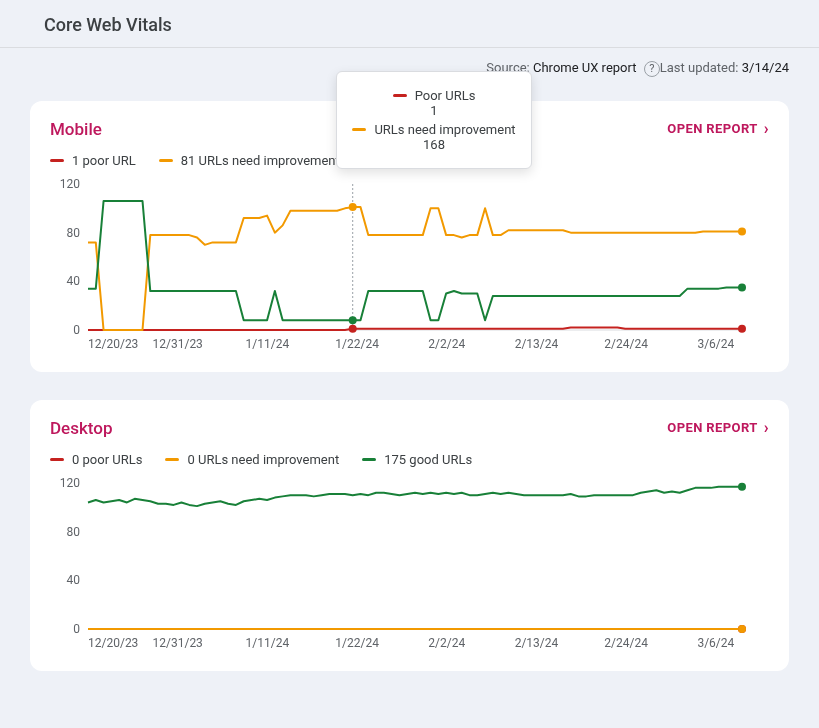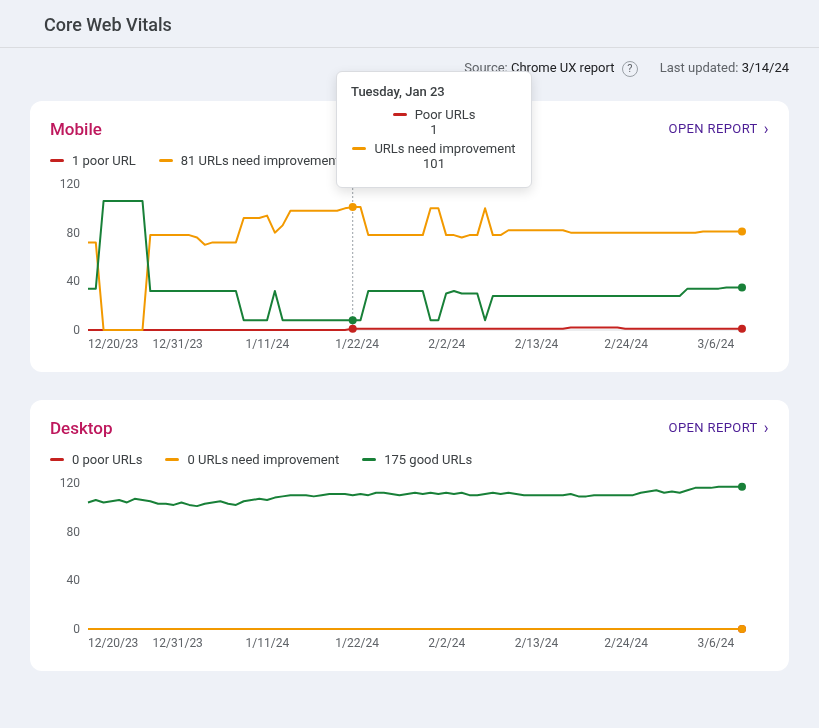--- a/index.html
+++ b/index.html
@@ -11,21 +11,21 @@
     width: 819px;
   }
   .page-title {
     font-size: 18px;
     font-weight: 500;
     padding: 14px 24px 12px 44px;
     color: #3c4043;
   }
   .divider { height:1px; background:#dadce0; }
   .meta-row {
-    display:flex; justify-content:flex-end; gap:22px;
+    display:flex; justify-content:flex-end; 
     padding: 12px 30px 0 0;
     font-size:13px; color:#5f6368;
   }
   .meta-row .v { color:#202124; }
   .help-icon {
     display:inline-flex; align-items:center; justify-content:center;
     width:16px; height:16px; border-radius:50%;
     border:1px solid #9aa0a6; color:#5f6368;
     font-size:11px; margin-left:4px;
   }
@@ -34,21 +34,21 @@
     background:#fff; border-radius:12px;
     padding: 18px 20px 20px 20px;
     position:relative;
   }
   .card-head {
     display:flex; justify-content:space-between; align-items:center;
     margin-bottom:14px;
   }
   .card-title { font-size:17px; font-weight:500; color:#be185d;}
   .open-report {
-    color:#4c1d95; font-size:13px; font-weight:400; letter-spacing:.4px;
+    color:#be185d; font-size:13px; font-weight:700; letter-spacing:.4px;
     display:flex; align-items:center; gap:6px; cursor:pointer;
     text-transform:uppercase;
   }
   .open-report .chev { font-size:16px; }
   .legend { display:flex; gap:23px; font-size:13px; color:#3c4043; margin-bottom:6px;}
   .legend .item { display:flex; align-items:center; gap:8px; }
   .chip { width:14px; height:3px; border-radius:2px; display:inline-block;}
   .poor { background:#c5221f;}
   .ni   { background:#f29900;}
   .good { background:#188038;}
@@ -131,34 +131,33 @@
         <circle cx="692" cy="154.78333333333333" r="4" fill="#c5221f" class="marker"></circle>
         <circle cx="692" cy="57.44999999999999" r="4" fill="#f29900" class="marker"></circle>
         <circle cx="692" cy="113.41666666666666" r="4" fill="#188038" class="marker"></circle>
         <line x1="302.7142857142857" y1="10" x2="302.7142857142857" y2="156" class="hover-line"></line>
         <circle cx="302.7142857142857" cy="154.78333333333333" r="4" fill="#c5221f" class="marker"></circle>
         <circle cx="302.7142857142857" cy="33.11666666666666" r="4" fill="#f29900" class="marker"></circle>
         <circle cx="302.7142857142857" cy="146.26666666666668" r="4" fill="#188038" class="marker"></circle>
       </svg>
 
     <div class="tooltip" style="top:-30px; left:306px;">
-      <div class="tt-title">Tuesday, Jan 23</div>
       <div class="tt-row">
         <div class="left">
             <span class="chip poor"></span>
             <span>Poor URLs</span>
           </div>
         <div class="val">1</div>
       </div>
       <div class="tt-row">
         <div class="left">
             <span class="chip ni"></span>
             <span>URLs need improvement</span>
           </div>
-        <div class="val">101</div>
+        <div class="val">168</div>
       </div>
     </div>
   </div>
 
   <div class="card">
     <div class="card-head">
       <div class="card-title">Desktop</div>
       <div class="open-report">
         <span>OPEN REPORT</span>
         <span class="chev">›</span>

